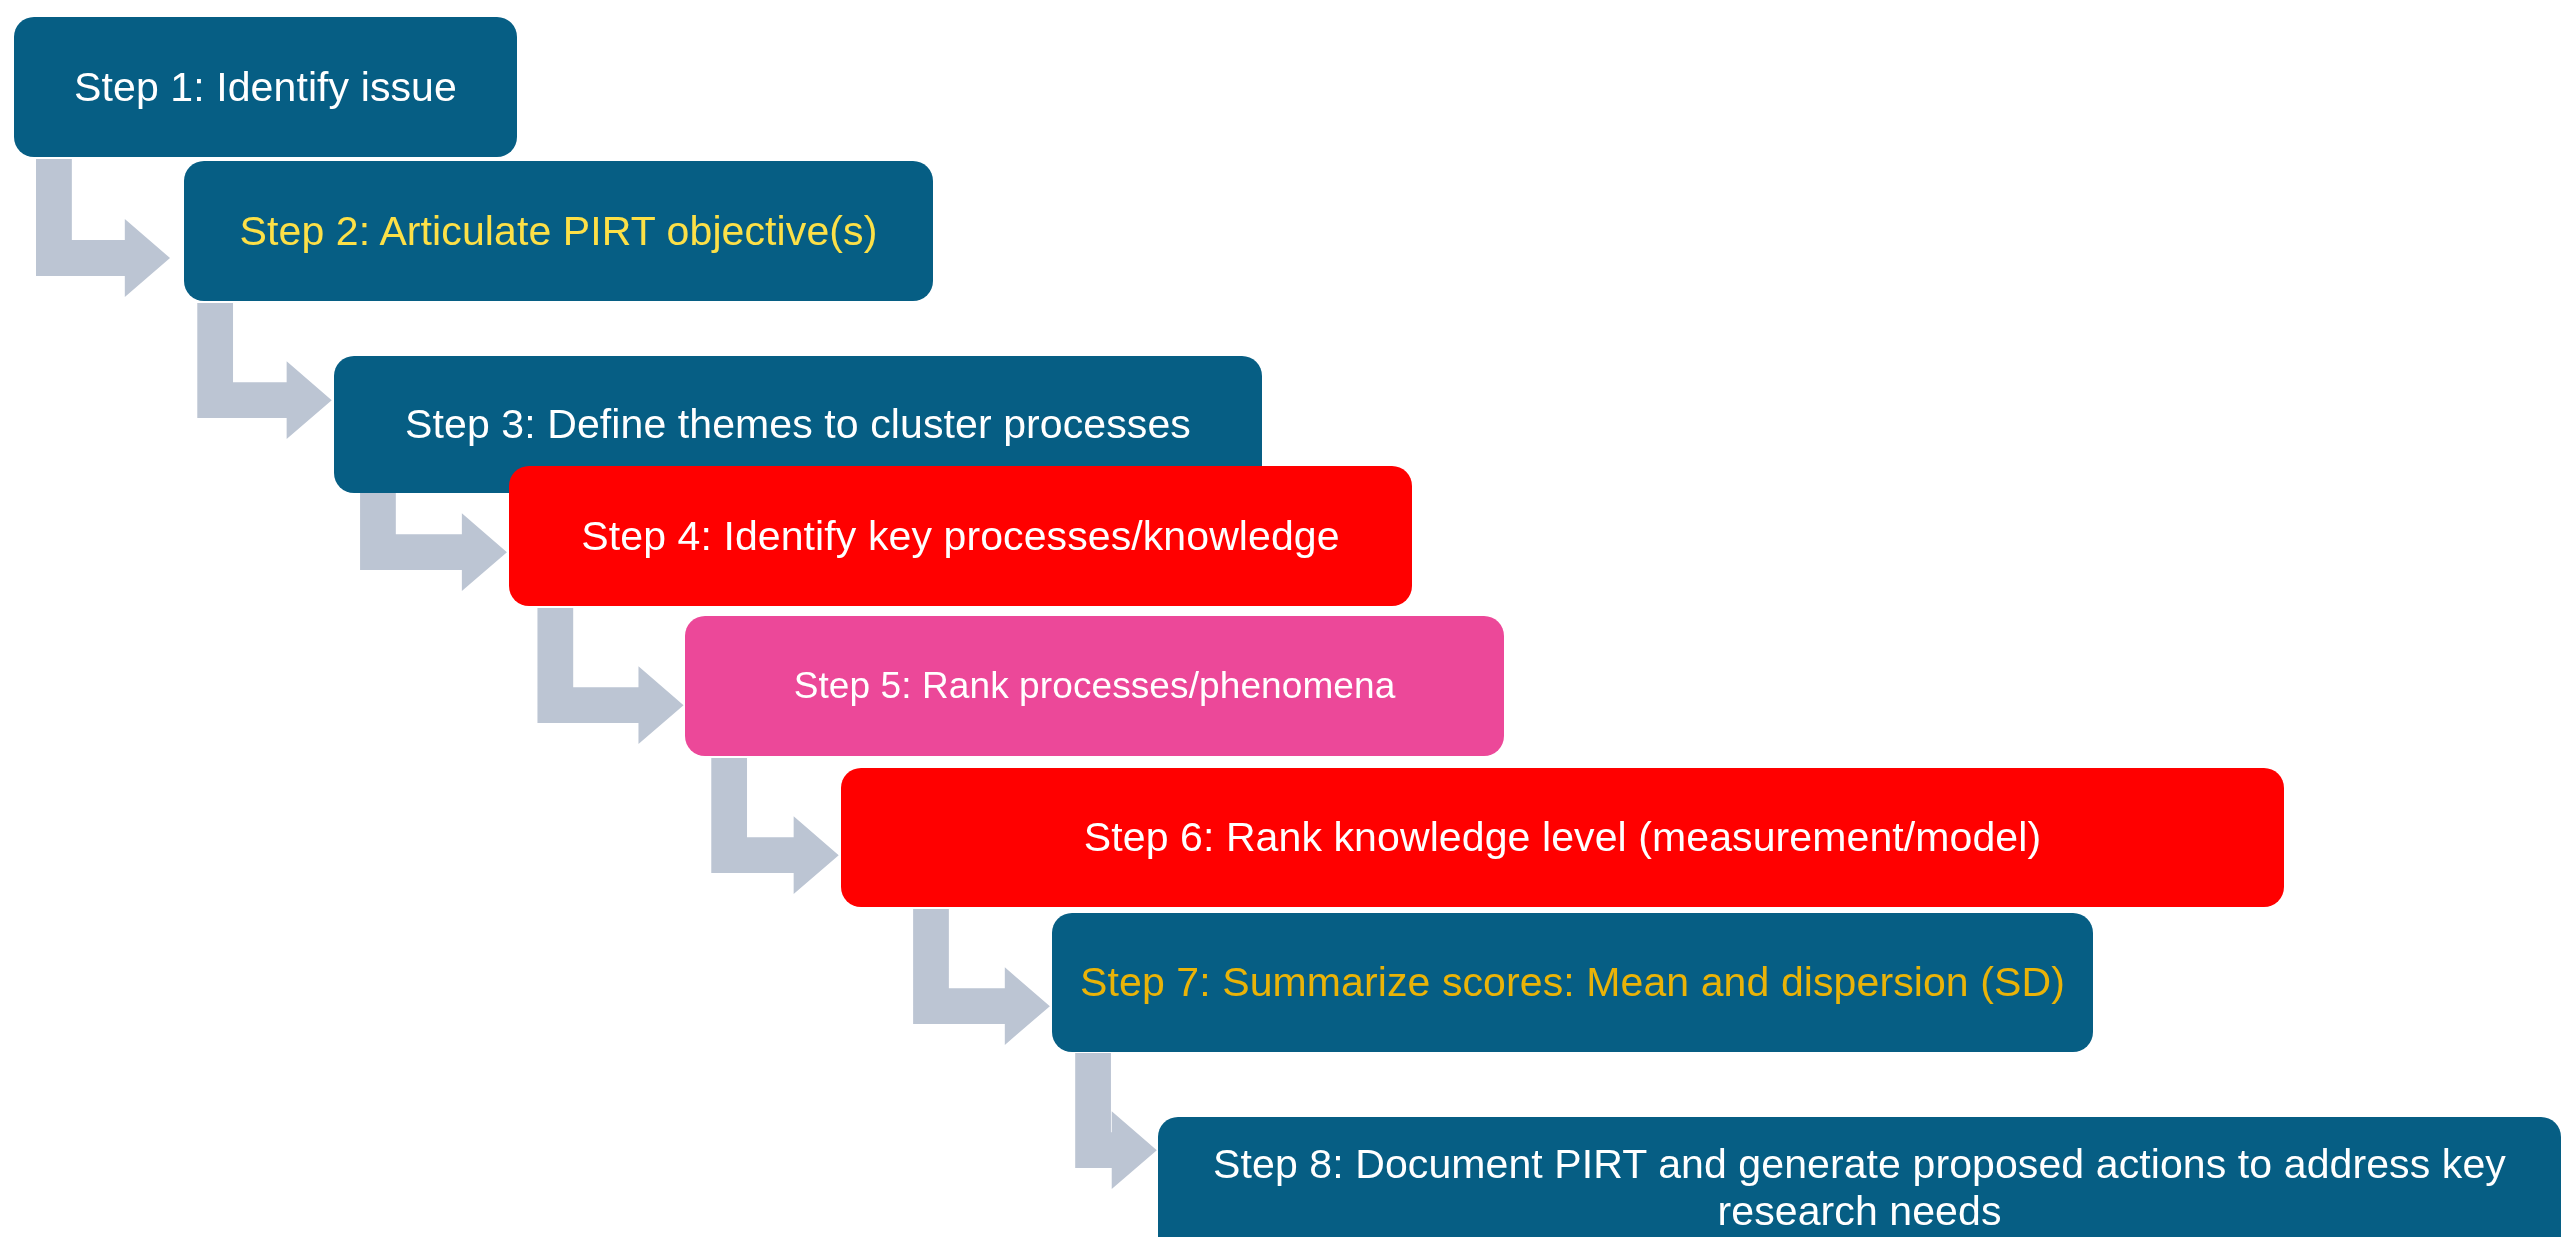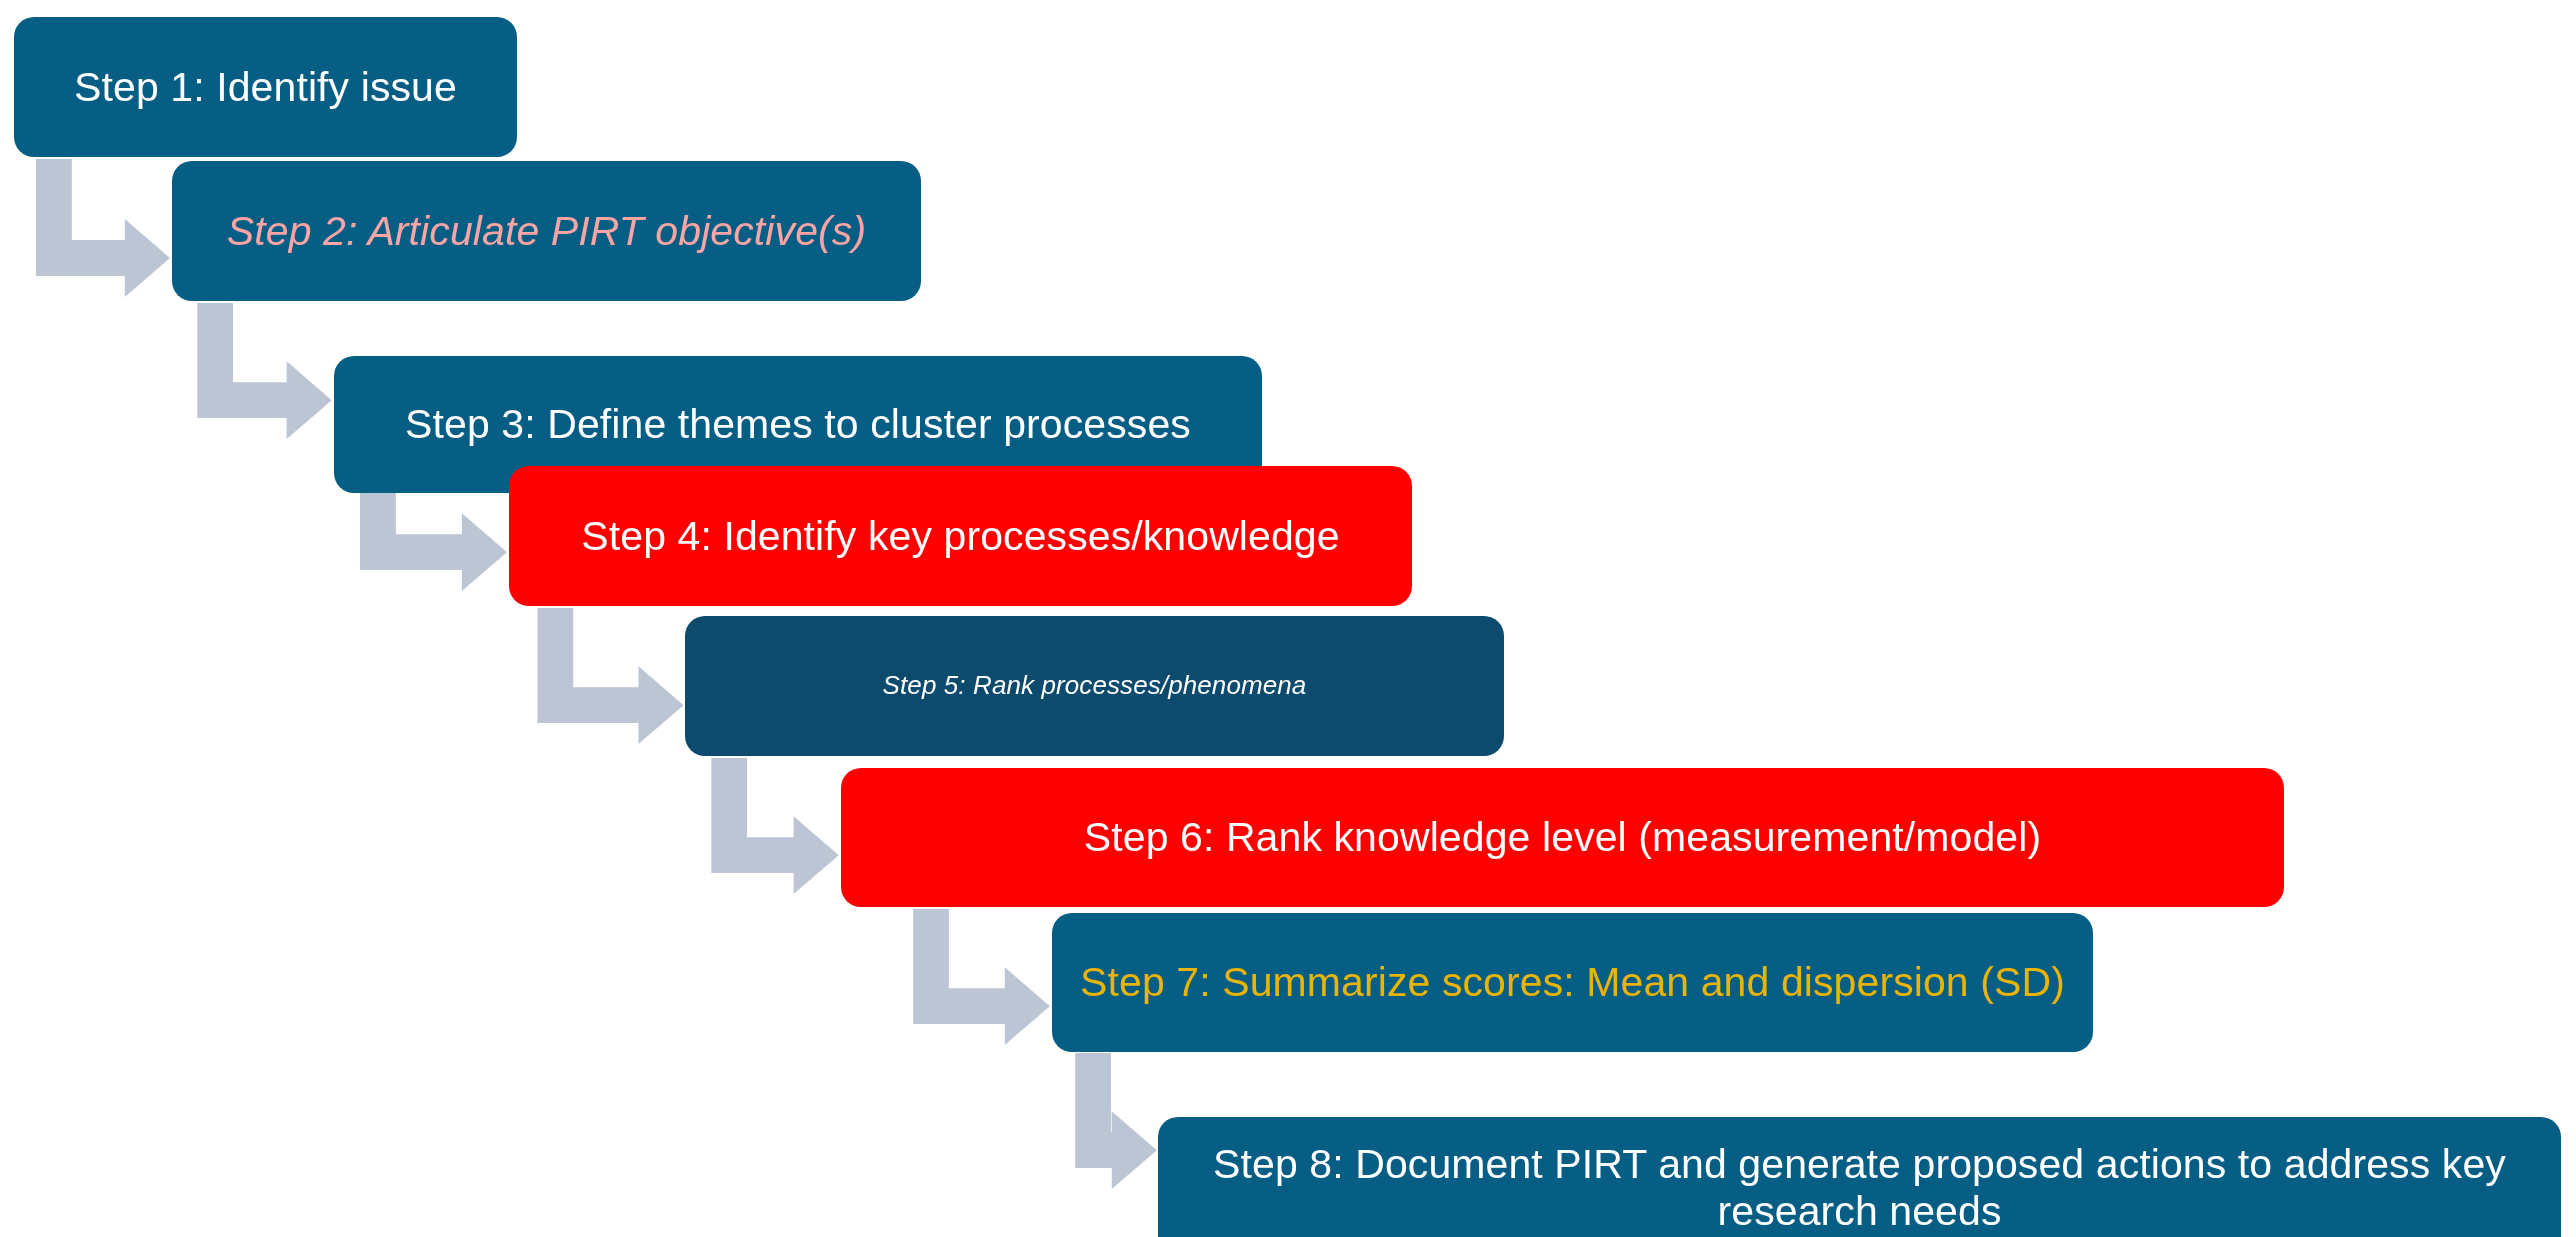--- a/index.html
+++ b/index.html
@@ -86,30 +86,30 @@
       <div class="connector" style="left: 1075px; top: 1053px; width: 82px; height: 115px;">
         <svg width="82" height="115" viewBox="0 0 105 148">
           <polygon points="0.0,0.0 46.0,0.0 46.0,102.0 47.0,102.0 47.0,75.0 105.0,125.0 47.0,175.0 47.0,148.0 0.0,148.0" fill="#BCC5D3"></polygon>
         </svg>
       </div>
     </div>
   <div id="box-layer">
       <div class="step-box" style="left: 14px; top: 17px; width: 503px; height: 140px; background: rgb(6, 94, 132); font-size: 41px; color: rgb(255, 255, 255); padding-left: 20px;">
         <span class="label">Step 1: Identify issue</span>
       </div>
-      <div class="step-box" style="left: 172px; top: 161px; width: 749px; height: 140px; background: rgb(6, 94, 132); font-size: 41px; color: #fca5a5; font-style: italic;">
+      <div class="step-box" style="left: 184px; top: 161px; width: 749px; height: 140px; background: rgb(6, 94, 132); font-size: 41px; color: #fde047;">
         <span class="label">Step 2: Articulate PIRT objective(s)</span>
       </div>
       <div class="step-box" style="left: 334px; top: 316px; width: 928px; height: 137px; background: rgb(6, 94, 132); font-size: 41px; color: rgb(255, 255, 255); margin-top: 40px;">
         <span class="label">Step 3: Define themes to cluster processes</span>
       </div>
       <div class="step-box" style="left: 509px; top: 466px; width: 903px; height: 140px; background: rgb(255, 0, 0); font-size: 41px; color: rgb(255, 255, 255);">
         <span class="label">Step 4: Identify key processes/knowledge</span>
       </div>
-      <div class="step-box" style="left: 685px; top: 616px; width: 819px; height: 140px; background: #0c4a6e; font-size: 26px; color: rgb(255, 255, 255); font-style: italic;">
+      <div class="step-box" style="left: 685px; top: 616px; width: 819px; height: 140px; background: #ec4899; font-size: 37px; color: rgb(255, 255, 255);">
         <span class="label">Step 5: Rank processes/phenomena</span>
       </div>
       <div class="step-box" style="left: 841px; top: 768px; width: 1443px; height: 139px; background: rgb(255, 0, 0); font-size: 41px; color: rgb(255, 255, 255);">
         <span class="label">Step 6: Rank knowledge level (measurement/model)</span>
       </div>
       <div class="step-box" style="left: 1052px; top: 913px; width: 1041px; height: 139px; background: rgb(6, 94, 132); font-size: 41px; color: #eab308;">
         <span class="label">Step 7: Summarize scores: Mean and dispersion (SD)</span>
       </div>
       <div class="step-box" style="left: 1158px; top: 1069px; width: 1403px; height: 142px; background: rgb(6, 94, 132); font-size: 41px; color: rgb(255, 255, 255); margin-top: 48px;">
         <span class="label">Step 8: Document PIRT and generate proposed actions to address key research needs</span>

